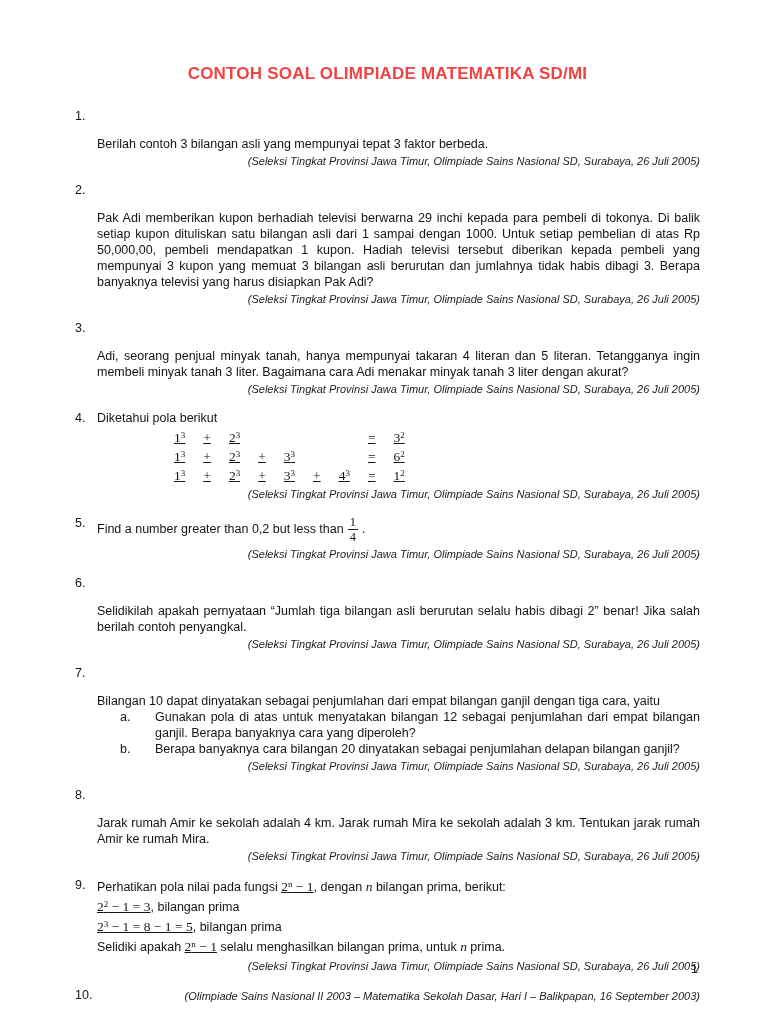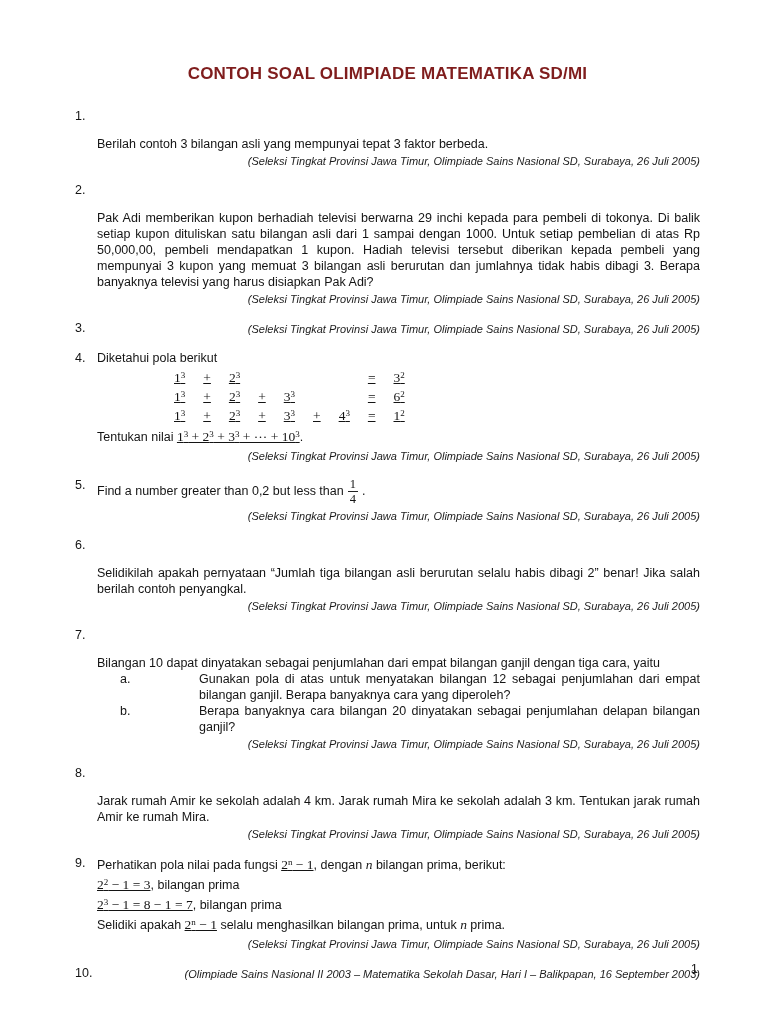--- a/index.html
+++ b/index.html
@@ -17,21 +17,21 @@
     left: 75px;
     top: 64px;
     width: 625px;
   }
   h1.doc-title {
     margin: 0 0 24px 0;
     text-align: center;
     font-size: 17px;
     font-weight: bold;
     letter-spacing: 0.2px;
-    color: #7f1d1d;
+    color: #ef4444;
   }
   .problem {
     display: flex;
     margin-bottom: 14px;
     font-size: 12.5px;
     line-height: 16px;
   }
   .pnum {
     width: 22px;
     flex-shrink: 0;
@@ -83,21 +83,21 @@
     font-size: 12.5px;
     line-height: 1.15;
     margin: 0 4px;
   }
   .frac .den { border-top: 1px solid #222; padding: 0 2px; }
   .subitem {
     display: flex;
     margin-left: 23px;
   }
   .sublabel { width: 35px; flex-shrink: 0; }
-  .subtext { flex: 1; text-align: justify; margin-left: 44px; }
+  .subtext { flex: 1; text-align: justify; }
   .pagenum {
     position: absolute;
     right: 70px;
     bottom: 48px;
     font-size: 13px;
     color: #222;
   }
 </style>
 </head>
 <body>
@@ -119,20 +119,21 @@
       <div class="pnum">2.</div>
       <div class="pbody">
         <div class="ptext">Pak Adi memberikan kupon berhadiah televisi berwarna 29 inchi kepada para pembeli di tokonya. Di balik setiap kupon dituliskan satu bilangan asli dari 1 sampai dengan 1000. Untuk setiap pembelian di atas Rp 50,000,00, pembeli mendapatkan 1 kupon. Hadiah televisi tersebut diberikan kepada pembeli yang mempunyai 3 kupon yang memuat 3 bilangan asli berurutan dan jumlahnya tidak habis dibagi 3. Berapa banyaknya televisi yang harus disiapkan Pak Adi?</div>
         <div class="citation">(Seleksi Tingkat Provinsi Jawa Timur, Olimpiade Sains Nasional SD, Surabaya, 26 Juli 2005)</div>
       </div>
     </div>
 
     <div class="problem">
       <div class="pnum">3.</div>
       <div class="pbody">
+        <div class="ptext">Adi, seorang penjual minyak tanah, hanya mempunyai takaran 4 literan dan 5 literan. Tetangganya ingin membeli minyak tanah 3 liter. Bagaimana cara Adi menakar minyak tanah 3 liter dengan akurat?</div>
         <div class="citation">(Seleksi Tingkat Provinsi Jawa Timur, Olimpiade Sains Nasional SD, Surabaya, 26 Juli 2005)</div>
       </div>
     </div>
 
     <div class="problem">
       <div class="pnum">4.</div>
       <div class="pbody">
         <div class="pline">Diketahui pola berikut</div>
         <table class="eqt">
           <tbody>
@@ -164,23 +165,20 @@
             <td><span>2</span><sup>3</sup></td>
             <td><span>+</span><sup></sup></td>
             <td><span>3</span><sup>3</sup></td>
             <td><span>+</span><sup></sup></td>
             <td><span>4</span><sup>3</sup></td>
             <td><span>=</span><sup></sup></td>
             <td><span>1</span><sup>2</sup></td>
           </tr>
         </tbody>
           </table>
-        <div class="pline mline">
-          <span>Tentukan nilai </span><span class="math"><span>1</span><sup>3</sup><span> + 2</span><sup>3</sup><span> + 3</span><sup>3</sup><span> + ··· + 10</span><sup>3</sup></span><span>.</span>
-        </div>
         <div class="citation">(Seleksi Tingkat Provinsi Jawa Timur, Olimpiade Sains Nasional SD, Surabaya, 26 Juli 2005)</div>
       </div>
     </div>
 
     <div class="problem">
       <div class="pnum">5.</div>
       <div class="pbody">
         <div class="pline">
           <span>Find a number greater than 0,2 but less than</span><span class="frac">
               <span class="num">1</span>
@@ -226,21 +224,21 @@
     <div class="problem">
       <div class="pnum">9.</div>
       <div class="pbody">
         <div class="pline mline">
           <span>Perhatikan pola nilai pada fungsi </span><span class="math"><span>2</span><sup>n</sup><span> − 1</span></span><span>, dengan </span><span class="mvar">n</span><span> bilangan prima, berikut:</span>
         </div>
         <div class="pline mline">
           <span class="math"><span>2</span><sup>2</sup><span> − 1 = 3</span></span><span>, bilangan prima</span>
         </div>
         <div class="pline mline">
-          <span class="math"><span>2</span><sup>3</sup><span> − 1 = 8 − 1 = 7</span></span><span>, bilangan prima</span>
+          <span class="math"><span>2</span><sup>3</sup><span> − 1 = 8 − 1 = 5</span></span><span>, bilangan prima</span>
         </div>
         <div class="pline mline">
           <span>Selidiki apakah </span><span class="math"><span>2</span><sup>n</sup><span> − 1</span></span><span> selalu menghasilkan bilangan prima, untuk </span><span class="mvar">n</span><span> prima.</span>
         </div>
         <div class="citation">(Seleksi Tingkat Provinsi Jawa Timur, Olimpiade Sains Nasional SD, Surabaya, 26 Juli 2005)</div>
       </div>
     </div>
 
     <div class="problem">
       <div class="pnum">10.</div>

